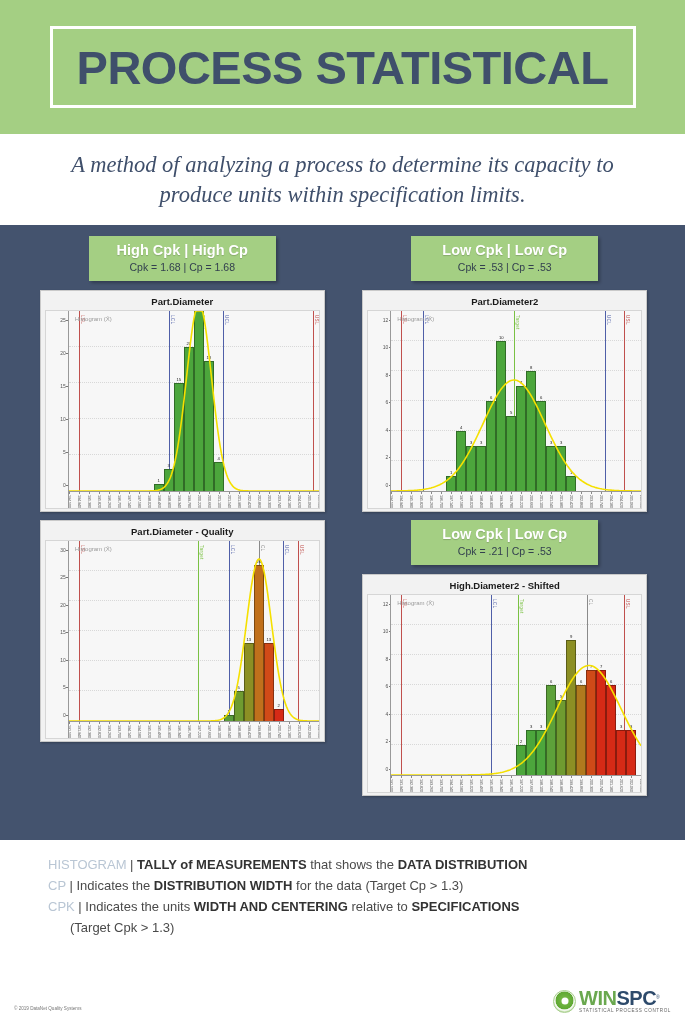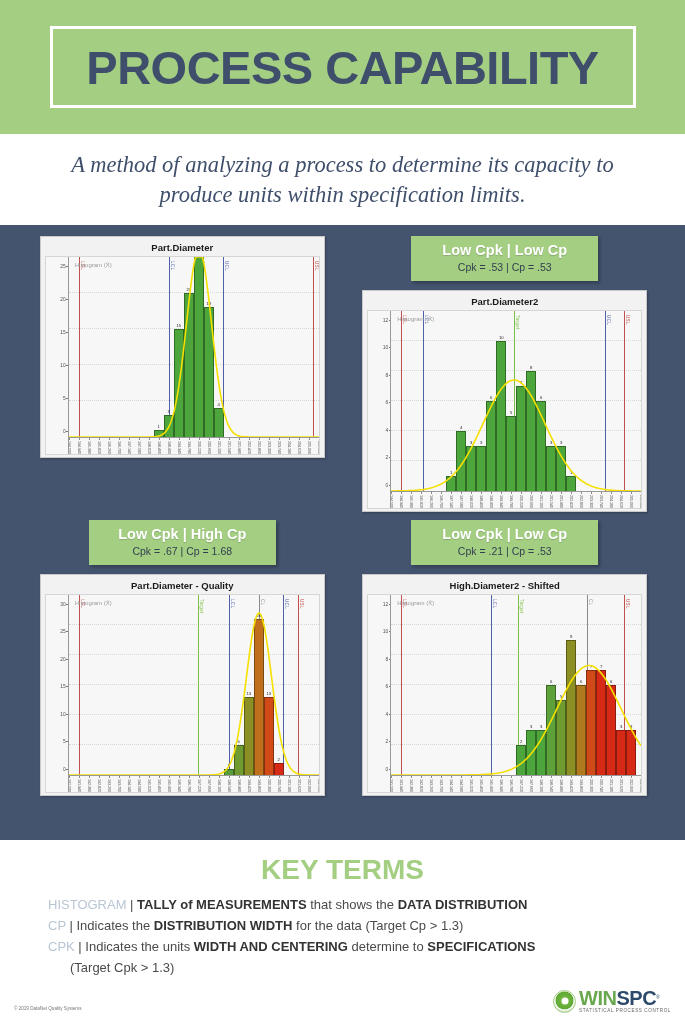--- a/index.html
+++ b/index.html
@@ -254,31 +254,35 @@
   .logo-win { font-size:20px; font-weight:bold; color:#6aa84f; letter-spacing:-0.5px;}
   .logo-spc { font-size:20px; font-weight:bold; color:#2d4a6b; letter-spacing:-0.5px;}
   .logo-reg { font-size:5px; color:#2d4a6b; vertical-align:super;}
   .logo-tag { font-size:4.6px; color:#666; letter-spacing:.6px; margin-top:1px;}
 </style>
 </head>
 <body>
 
 <div class="hero">
   <div class="hero-frame">
-    <div class="hero-title">PROCESS CAPABILITY</div>
+    <div class="hero-title">PROCESS STATISTICAL</div>
   </div>
 </div>
 
 <div class="subtitle">
   <div class="subtitle-text">A method of analyzing a process to determine its capacity to produce units within specification limits.</div>
 </div>
 
 <div class="panel">
   <div class="grid" id="charts-grid">
       <div class="cell">
+        <div class="badge">
+          <div class="badge-title">High Cpk | High Cp</div>
+          <div class="badge-sub">Cpk = 1.68  |  Cp = 1.68</div>
+        </div>
         <div class="chart-card">
           <div class="chart-title">Part.Diameter</div>
           <div class="plot-wrap">
             <div class="yaxis">
               <div class="ytick" style="bottom: 17px;">0</div>
               <div class="ytick" style="bottom: 50px;">5</div>
               <div class="ytick" style="bottom: 83px;">10</div>
               <div class="ytick" style="bottom: 116px;">15</div>
               <div class="ytick" style="bottom: 149px;">20</div>
               <div class="ytick" style="bottom: 182px;">25</div>
@@ -500,24 +504,20 @@
                 <div class="xtick" style="left: 92%;">204.620</div>
                 <div class="xtickmark" style="left: 96%;"></div>
                 <div class="xtick" style="left: 96%;">205.060</div>
                 <div class="xtick" style="left: 100%;">205.500</div>
               </div>
             </div>
           </div>
         </div>
       </div>
       <div class="cell">
-        <div class="badge">
-          <div class="badge-title">Low Cpk | High Cp</div>
-          <div class="badge-sub">Cpk = .67  |  Cp = 1.68</div>
-        </div>
         <div class="chart-card">
           <div class="chart-title">Part.Diameter - Quality</div>
           <div class="plot-wrap">
             <div class="yaxis">
               <div class="ytick" style="bottom: 17px;">0</div>
               <div class="ytick" style="bottom: 44.5px;">5</div>
               <div class="ytick" style="bottom: 72px;">10</div>
               <div class="ytick" style="bottom: 99.5px;">15</div>
               <div class="ytick" style="bottom: 127px;">20</div>
               <div class="ytick" style="bottom: 154.5px;">25</div>
@@ -744,25 +744,24 @@
                 <div class="xtick" style="left: 100%;">202.500</div>
               </div>
             </div>
           </div>
         </div>
       </div>
     </div>
 </div>
 
 <div class="keyterms">
-  <div class="kt-title">KEY TERMS</div>
   <div class="kt-list" id="kt-list">
       <div class="kt-row"><span class="kt-term">HISTOGRAM</span><span> | </span><span class="kt-b">TALLY of MEASUREMENTS</span><span> that shows the </span><span class="kt-b">DATA DISTRIBUTION</span></div>
       <div class="kt-row"><span class="kt-term">CP</span><span> | </span><span>Indicates the </span><span class="kt-b">DISTRIBUTION WIDTH</span><span> for the data (Target Cp &gt; 1.3)</span></div>
-      <div class="kt-row"><span class="kt-term">CPK</span><span> | </span><span>Indicates the units </span><span class="kt-b">WIDTH AND CENTERING</span><span> determine to </span><span class="kt-b">SPECIFICATIONS</span></div>
+      <div class="kt-row"><span class="kt-term">CPK</span><span> | </span><span>Indicates the units </span><span class="kt-b">WIDTH AND CENTERING</span><span> relative to </span><span class="kt-b">SPECIFICATIONS</span></div>
       <div class="kt-row kt-indent">(Target Cpk &gt; 1.3)</div>
     </div>
 
   <div class="footer-copy">© 2019 DataNet Quality Systems</div>
 
   <div class="logo">
     <div class="logo-mark"></div>
     <div class="logo-text">
       <div>
         <span class="logo-win">WIN</span><span class="logo-spc">SPC</span><span class="logo-reg">®</span>

